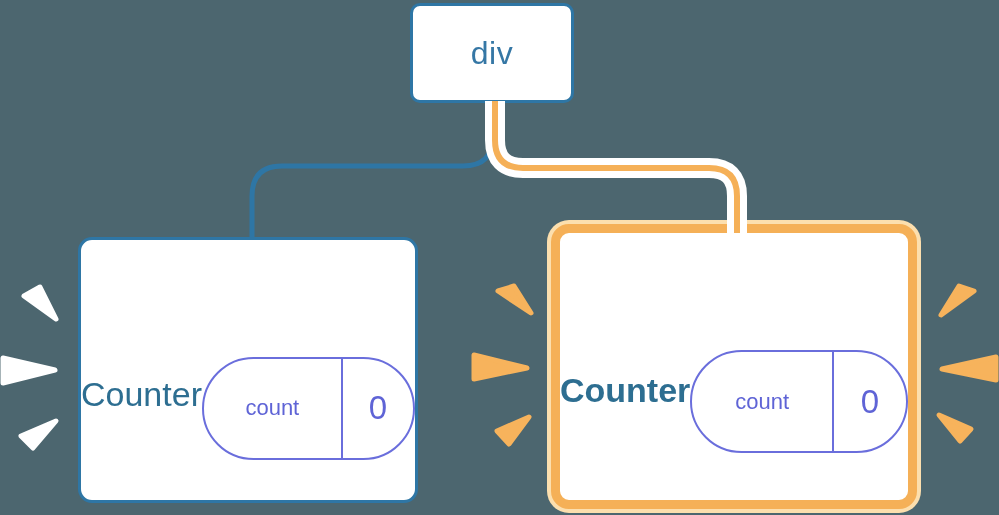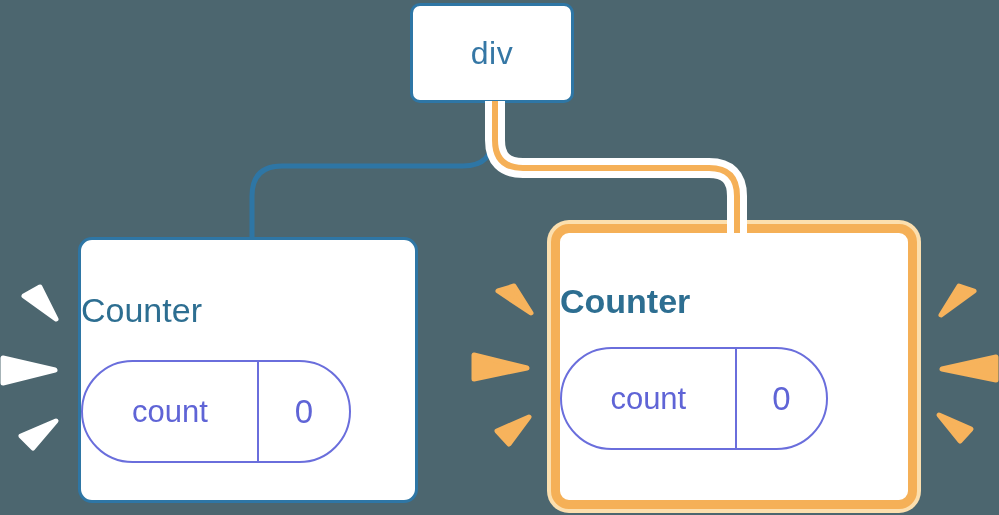--- a/index.html
+++ b/index.html
@@ -18,21 +18,21 @@
     z-index:2;
   }
   .div-node .lbl{font-size:32px;font-weight:500;color:#3577A5;letter-spacing:.5px;}
 
   
   svg.overlay{position:absolute;left:0;top:0;z-index:3;pointer-events:none;}
 
   
   .card{
     position:absolute;box-sizing:border-box;background:#ffffff;z-index:2;
-    display:flex;flex-direction:column;
+    display:flex;flex-direction:row;align-items:center;
   }
   .card-plain{
     left:78px;top:237px;width:340px;height:266px;
     border:3px solid #2E76A5;border-radius:14px;padding-top:48px;
   }
   .card-highlight{
     left:551px;top:224px;width:366px;height:285px;
     border:9px solid #F5B057;border-radius:18px;
     box-shadow:0 0 0 4px #FCDFAE;padding-top:46px;
   }
@@ -42,21 +42,21 @@
   
   .pill{
     width:270px;height:103px;margin-top:28px;box-sizing:border-box;
     border:2px solid #6A6EDC;border-radius:52px;
     display:flex;align-items:stretch;overflow:hidden;background:#fff;
   }
   .card-highlight .pill{width:268px;margin-top:24px;}
   .pill .name{
     flex:0 0 65.4%;display:flex;align-items:center;justify-content:center;
     border-right:2px solid #6A6EDC;
-    font-size:31px;color:#5F64D6;
+    font-size:22px;color:#5F64D6;
   }
   .pill .value{
     flex:1;display:flex;align-items:center;justify-content:center;
     font-size:33px;color:#5F64D6;
   }
 </style>
 </head>
 <body>
 
 <div class="stage">

